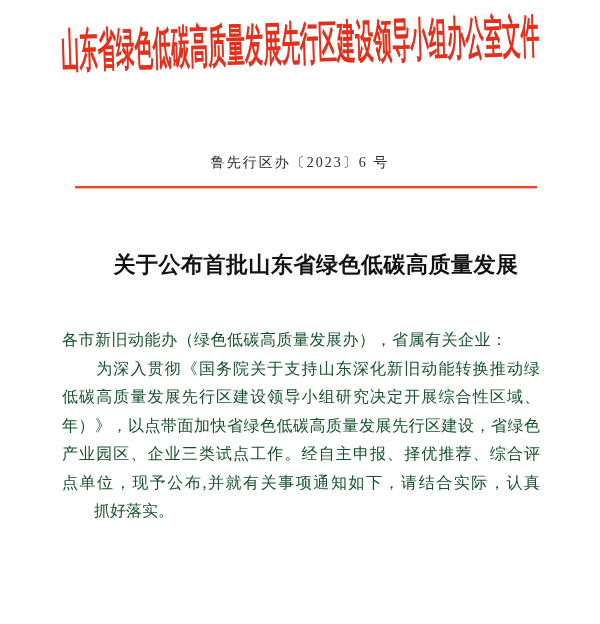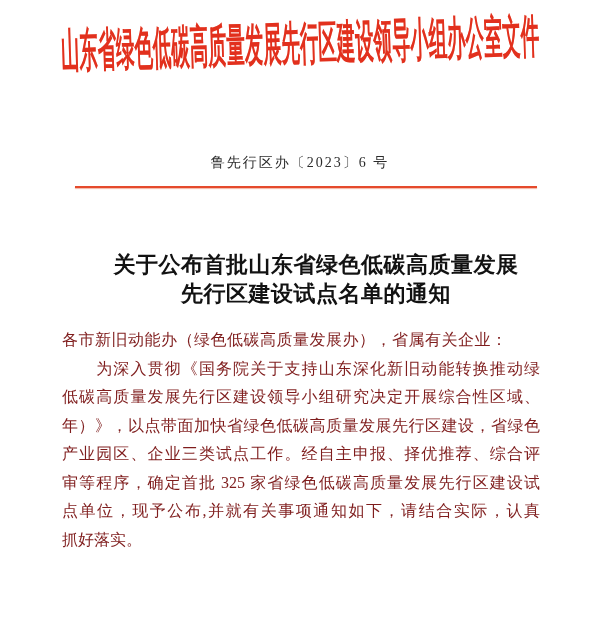--- a/index.html
+++ b/index.html
@@ -76,58 +76,57 @@
   }
 
   
   .body-block {
     position: absolute;
     top: 326px;
     left: 62px;
     width: 478px;
     font-size: 16px;
     line-height: 28.5px;
-    color: #7f1d1d;
+    color: #14532d;
   }
   .salutation {
     text-align: left;
     letter-spacing: 0.5px;
   }
   .paragraph .body-line {
     text-align: justify;
     text-align-last: justify;
   }
   .paragraph .body-line:last-child {
     text-align-last: left;
+    margin-left: 32px;
   }
 </style>
 </head>
 <body>
 
 <div class="page">
 
   <div class="banner-wrap">
     <span class="banner-text" style="color: rgb(226, 48, 29);">山东省绿色低碳高质量发展先行区建设领导小组办公室文件</span>
   </div>
 
   <div class="doc-number">鲁先行区办〔2023〕6 号</div>
 
   <div class="red-rule" style="background: rgb(229, 74, 44);"></div>
 
   <h1 class="doc-title">
     <span>关于公布首批山东省绿色低碳高质量发展</span><br>
-    <span>先行区建设试点名单的通知</span>
   </h1>
 
   <div class="body-block">
     <div class="salutation">各市新旧动能办（绿色低碳高质量发展办），省属有关企业：</div>
     <div class="paragraph">
         <div class="body-line">　　为深入贯彻《国务院关于支持山东深化新旧动能转换推动绿</div>
         <div class="body-line">低碳高质量发展先行区建设领导小组研究决定开展综合性区域、</div>
         <div class="body-line">年）》，以点带面加快省绿色低碳高质量发展先行区建设，省绿色</div>
         <div class="body-line">产业园区、企业三类试点工作。经自主申报、择优推荐、综合评</div>
-        <div class="body-line">审等程序，确定首批 325 家省绿色低碳高质量发展先行区建设试</div>
         <div class="body-line">点单位，现予公布,并就有关事项通知如下，请结合实际，认真</div>
         <div class="body-line">抓好落实。</div>
       </div>
   </div>
 
 </div>
 
 </body></html>

